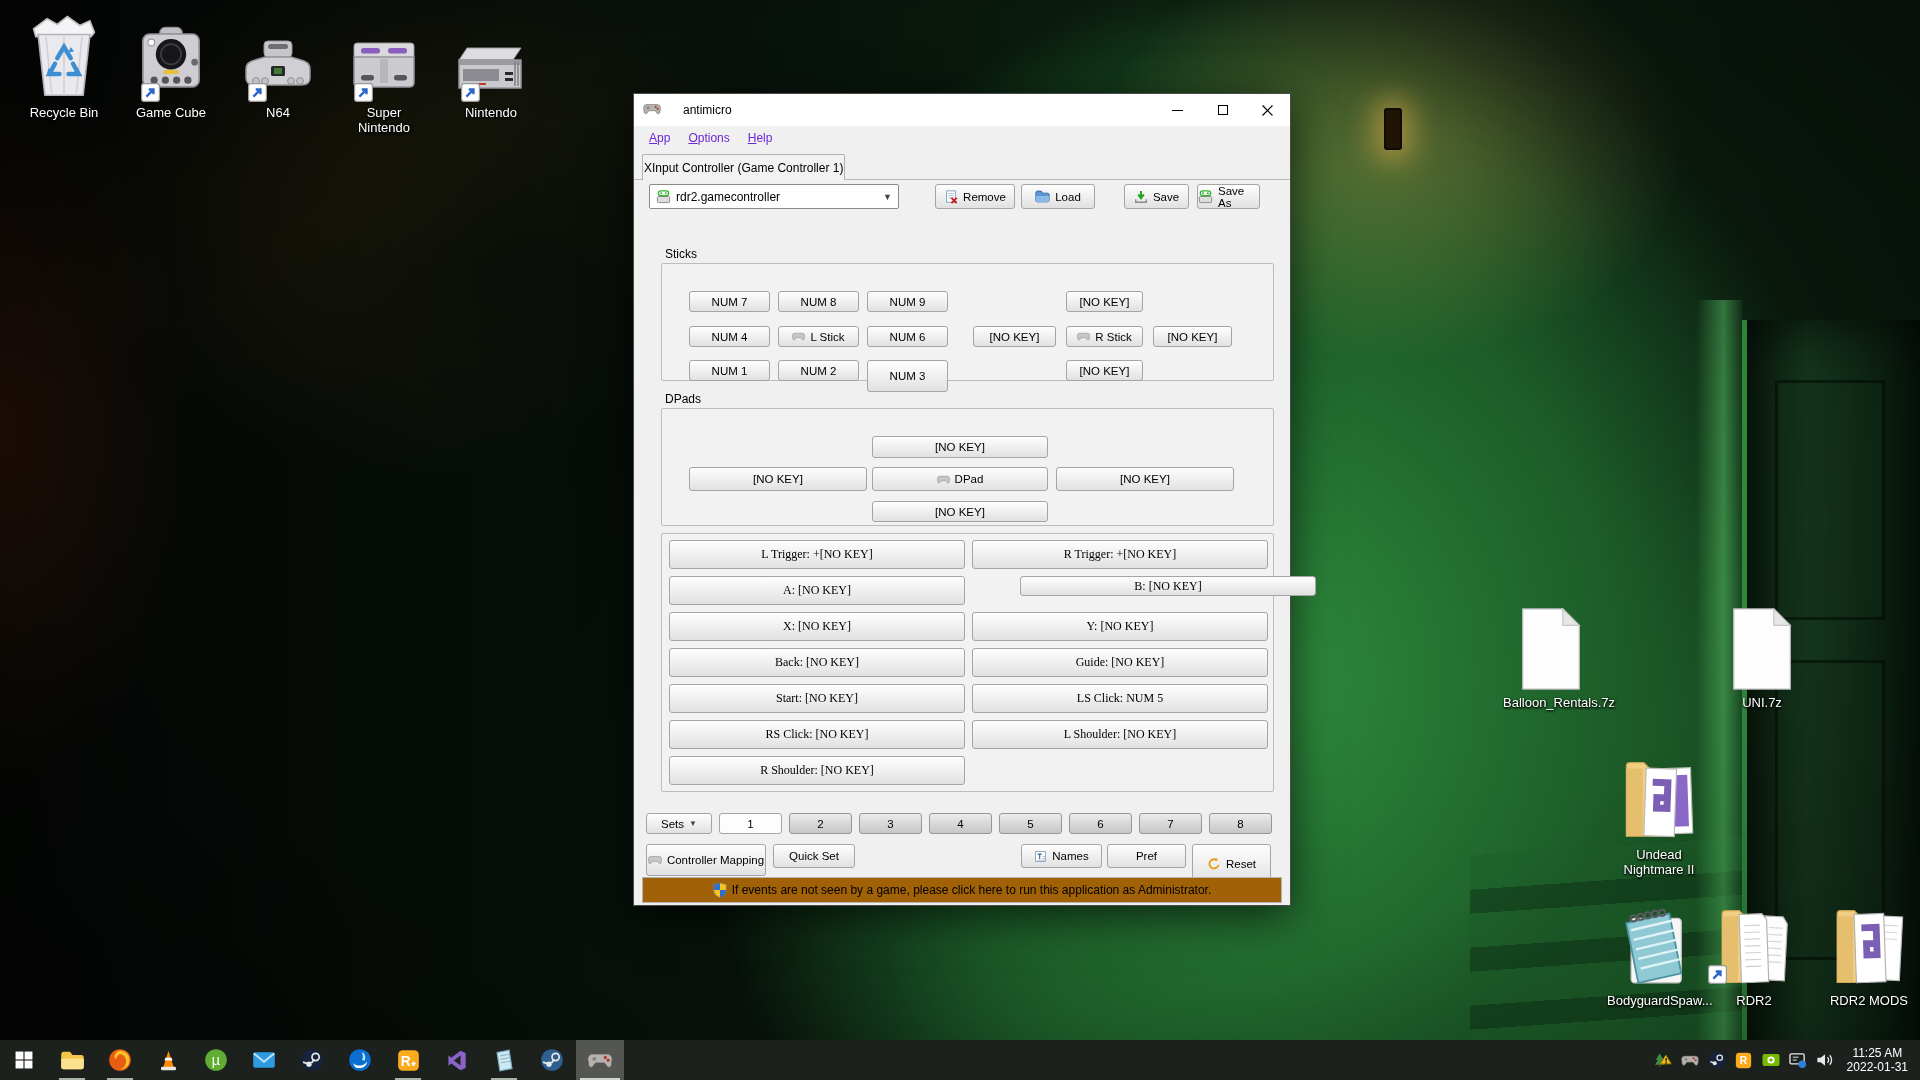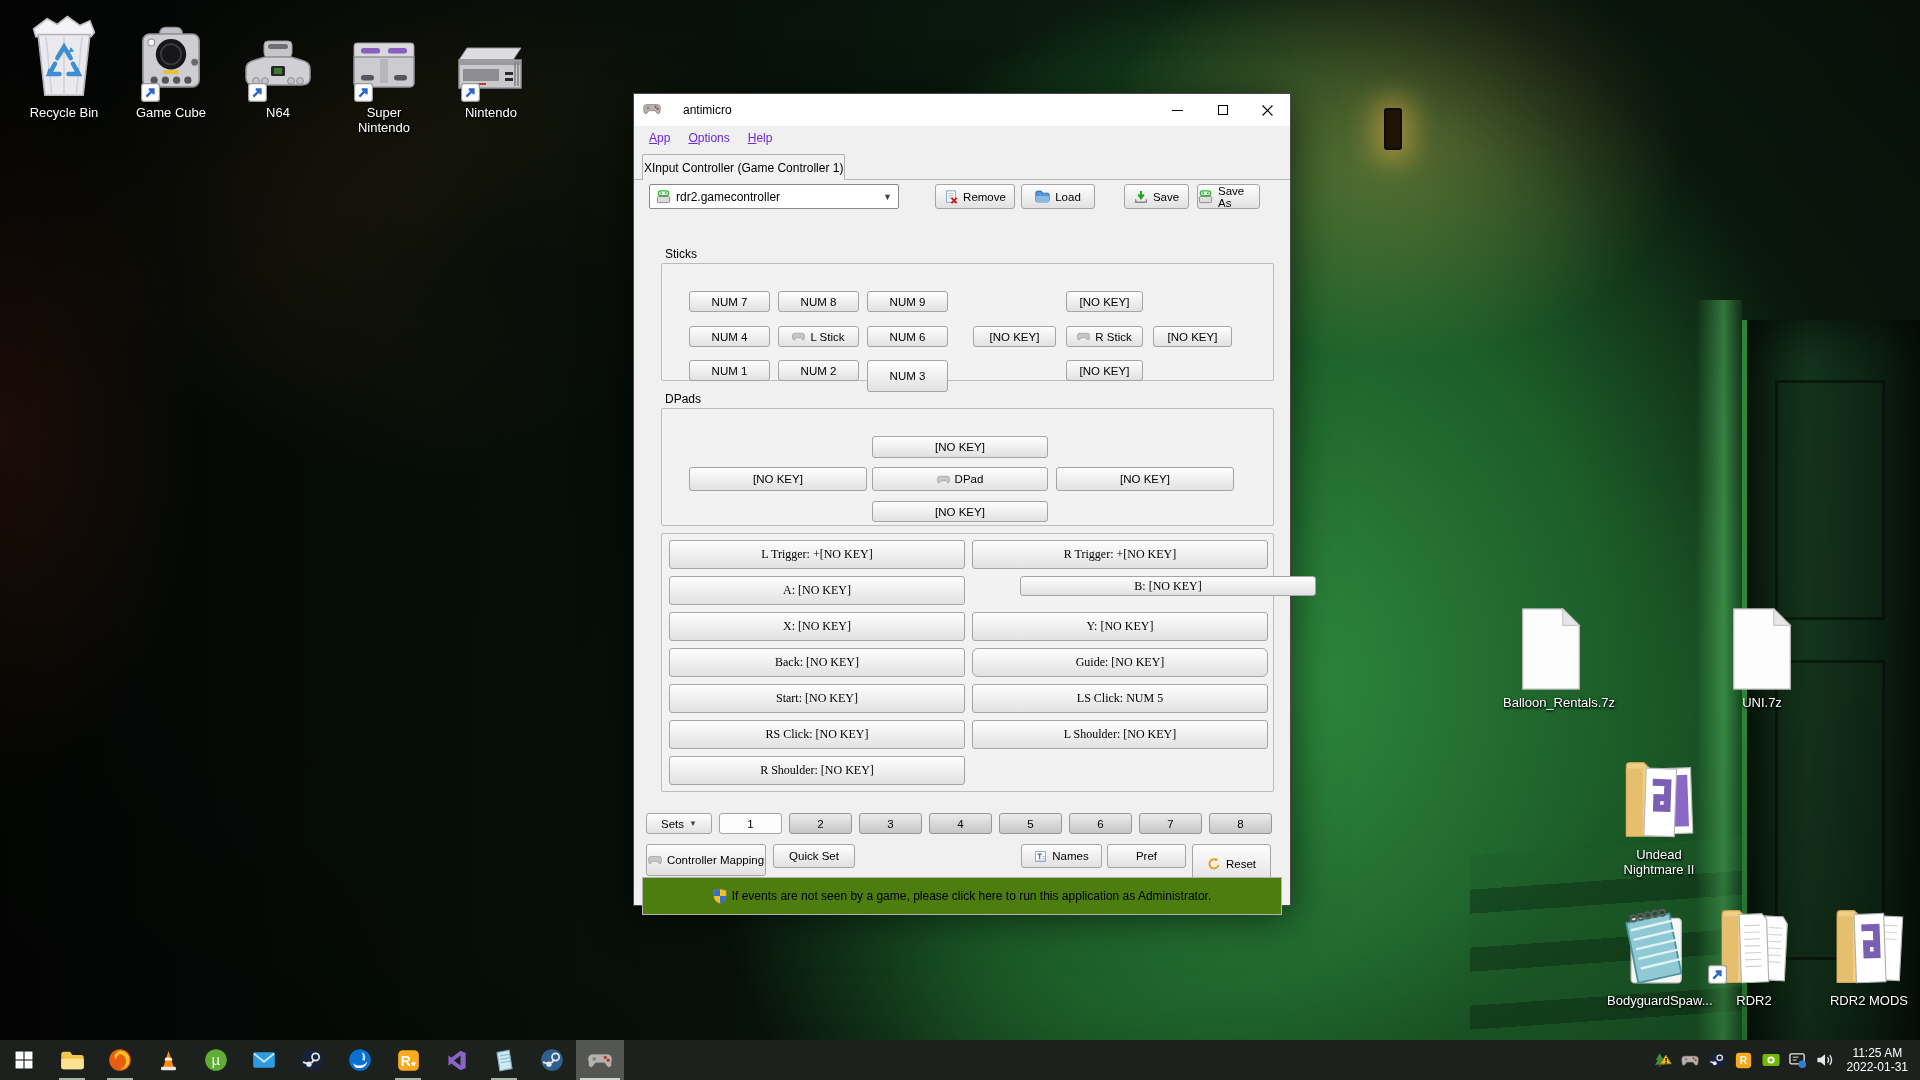--- a/index.html
+++ b/index.html
@@ -57,21 +57,21 @@
     background:linear-gradient(180deg,#fefefe,#f1f1f1 45%,#e1e1e1); border:1px solid #a5a5a5; border-radius:3px;
     font-size:11.5px; color:#000; }
   .btn.big { font-size:12px;font-family:Liberation Serif, serif; }
   .btn.grayset { background:linear-gradient(180deg,#ececec,#dadada 45%,#c7c7c7); border-color:#979797; }
   .btn.whiteset { background:#fdfdfd; }
   .combo { position:absolute; left:15px; top:90px; width:250px; height:25px; background:#fff; border:1px solid #8a8a8a; border-radius:2px; display:flex; align-items:center; padding:0 6px; font-size:12px; }
   .combo .arrow { margin-left:auto; font-size:9px; color:#444; }
   .group { position:absolute; border:1px solid #bcbcbc; border-radius:2px; background:#f2f2f2; }
   .glabel { position:absolute; top:-17px; left:3px; font-size:12px; color:#000; }
   .frame { position:absolute; border:1px solid #bcbcbc; border-radius:2px; background:#f2f2f2; }
-  .statusbar { position:absolute; left:8px; right:8px; top:783px; height:38px; background:#4d7c0f; border:1px solid #b3b3b3; display:flex; align-items:center; justify-content:center; gap:5px; font-size:12px; }
+  .statusbar { position:absolute; left:8px; right:8px; top:783px; height:26px; background:#a16207; border:1px solid #b3b3b3; display:flex; align-items:center; justify-content:center; gap:5px; font-size:12px; }
   .bic { display:inline-flex; }
 
   
   .taskbar { position:absolute; left:0; bottom:0; width:1920px; height:40px; background:#1d211d; display:flex; align-items:stretch; }
   .tcell { width:48px; height:40px; display:flex; align-items:center; justify-content:center; position:relative; }
   .tcell.running::after { content:""; position:absolute; bottom:0; left:11px; right:11px; height:2px; background:#a8b3a8; }
   .tcell.active { background:rgba(255,255,255,.24); }
   .tcell.active::after { content:""; position:absolute; bottom:0; left:4px; right:4px; height:2px; background:#cfd6cf; }
   .traywrap { margin-left:auto; display:flex; align-items:center; gap:9px; padding-right:12px; }
   .tico { display:flex; align-items:center; justify-content:center; width:18px; height:18px; }
@@ -482,21 +482,21 @@
         </div>
       <div class="btn big" style="left:7px;top:78px;width:296px;height:29px;">
           <span>X: [NO KEY]</span>
         </div>
       <div class="btn big" style="left:310px;top:78px;width:296px;height:29px;">
           <span>Y: [NO KEY]</span>
         </div>
       <div class="btn big" style="left:7px;top:114px;width:296px;height:29px;">
           <span>Back: [NO KEY]</span>
         </div>
-      <div class="btn big" style="left:310px;top:114px;width:296px;height:29px;border-radius:6px;">
+      <div class="btn big" style="left:310px;top:114px;width:296px;height:29px;">
           <span>Guide: [NO KEY]</span>
         </div>
       <div class="btn big" style="left:7px;top:150px;width:296px;height:29px;">
           <span>Start: [NO KEY]</span>
         </div>
       <div class="btn big" style="left:310px;top:150px;width:296px;height:29px;">
           <span>LS Click: NUM 5</span>
         </div>
       <div class="btn big" style="left:7px;top:186px;width:296px;height:29px;">
           <span>RS Click: [NO KEY]</span>

